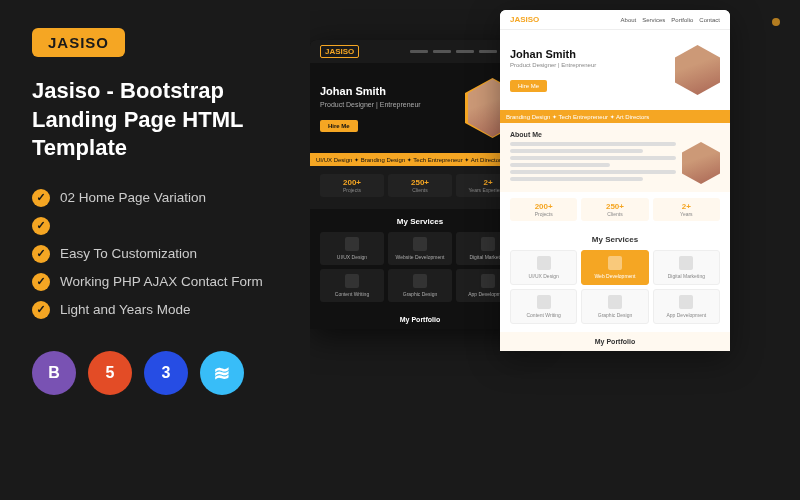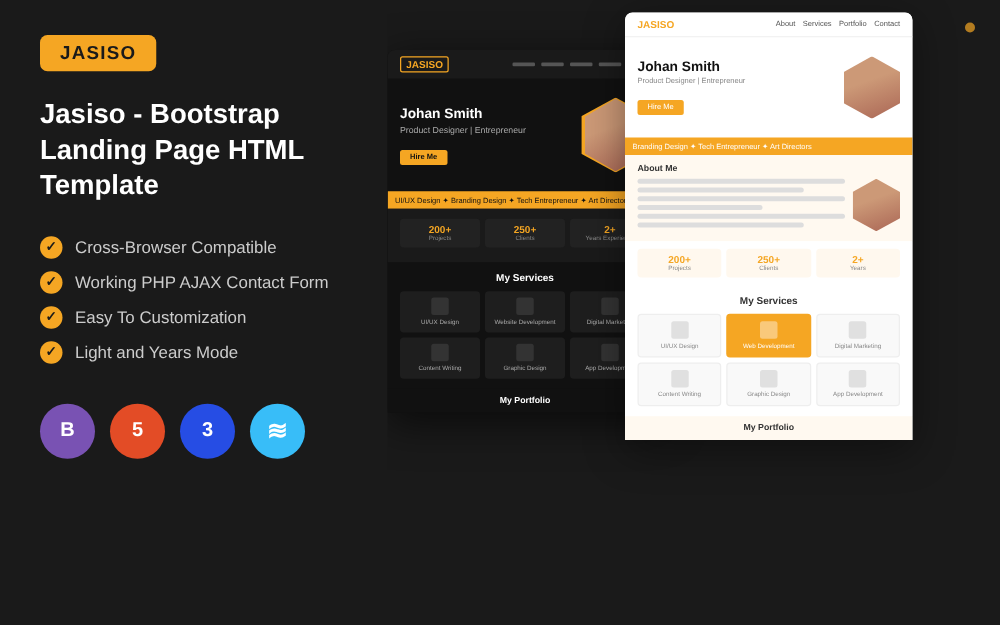--- a/index.html
+++ b/index.html
@@ -488,29 +488,32 @@
 
   <div class="brand-badge">
     <span>JASISO</span>
   </div>
 
   <h1 class="product-title">Jasiso - Bootstrap Landing Page HTML Template</h1>
 
   <ul class="features-list">
     <li>
       <div class="check-icon"></div>
-      <span>Cross-Browser Compatible</span>
+      <span>02 Home Page Variation</span>
+    </li>
+    <li>
+      <div class="check-icon"></div>
+    </li>
+    <li>
+      <div class="check-icon"></div>
+      <span>Easy To Customization</span>
     </li>
     <li>
       <div class="check-icon"></div>
       <span>Working PHP AJAX Contact Form</span>
-    </li>
-    <li>
-      <div class="check-icon"></div>
-      <span>Easy To Customization</span>
     </li>
     <li>
       <div class="check-icon"></div>
       <span>Light and Years Mode</span>
     </li>
   </ul>
 
   <div class="tech-icons">
     <div class="tech-icon bootstrap">B</div>
     <div class="tech-icon html">5</div>

